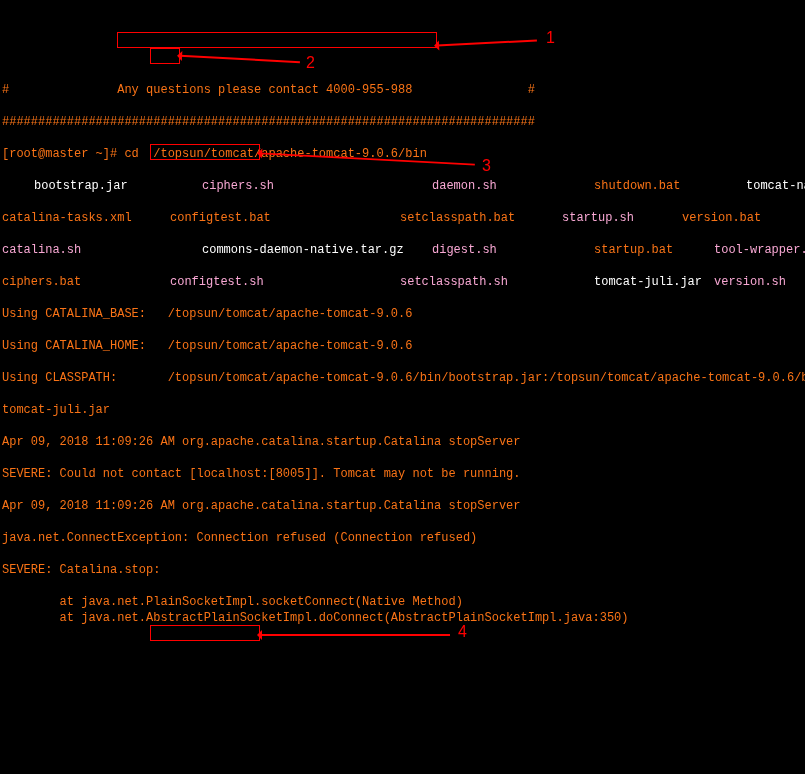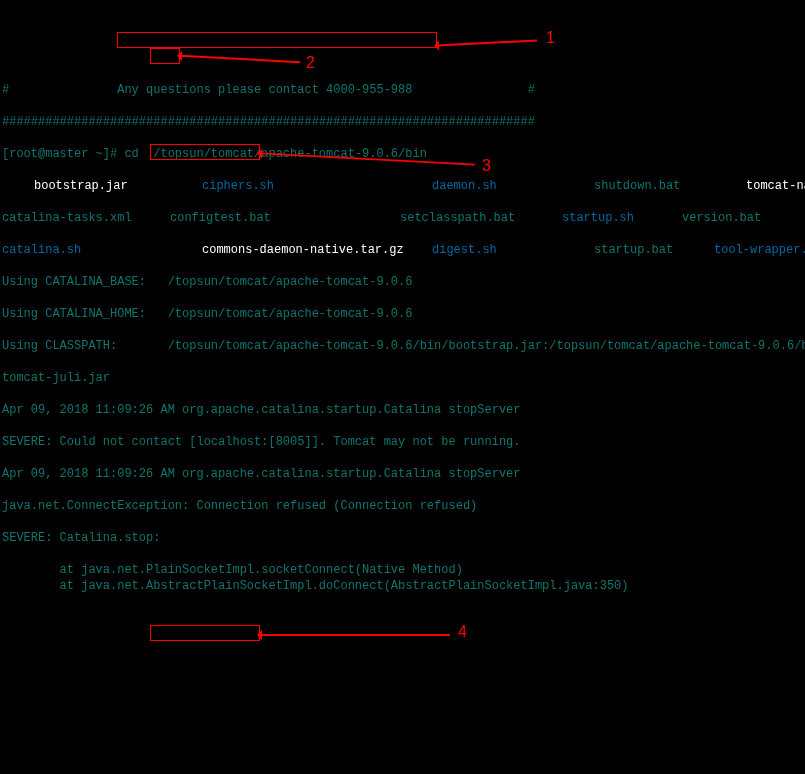--- a/index.html
+++ b/index.html
@@ -9,23 +9,23 @@
     font-family: "Consolas", "Courier New", monospace;
     font-size: 12px;
     line-height: 16px;
     width: 805px;
     height: 774px;
     padding: 2px;
     position: relative;
     overflow: hidden;
     white-space: pre;
   }
-  .white { color: #0f766e; }
+  .white { color: #f97316; }
   .red   { color: #ffffff; margin-left: 32px; }
-  .green { color: #0369a1; }
+  .green { color: #f9a8d4; }
   .box {
     position: absolute;
     border: 1.5px solid #f00;
     pointer-events: none;
   }
   .arrow {
     position: absolute;
     height: 2px;
     background: #f00;
     pointer-events: none;
@@ -56,20 +56,21 @@
 
 
 
 <div>
 <span class="row white">#               Any questions please contact 4000-955-988                #</span>
 <span class="row white">##########################################################################</span>
 <span class="row"><span class="white">[root@master ~]# </span><span class="white">cd  /topsun/tomcat/apache-tomcat-9.0.6/bin</span></span>
 <span class="row"><span class="col c0 red">bootstrap.jar</span><span class="col c1 green">ciphers.sh</span><span class="col c2 green">daemon.sh</span><span class="col c3 white">shutdown.bat</span><span class="red">tomcat-native.tar.gz</span></span>
 <span class="row"><span class="col c0 white">catalina-tasks.xml</span><span class="col c1 white">configtest.bat</span><span class="col c2 white">setclasspath.bat</span><span class="col c3 green">startup.sh</span><span class="white">version.bat</span></span>
 <span class="row"><span class="col c0 green">catalina.sh</span><span class="col c1 red">commons-daemon-native.tar.gz</span><span class="col c2 green">digest.sh</span><span class="col c3 white">startup.bat</span><span class="green">tool-wrapper.sh</span></span>
+<span class="row"><span class="col c0 white">ciphers.bat</span><span class="col c1 green">configtest.sh</span><span class="col c2 green">setclasspath.sh</span><span class="col c3 red">tomcat-juli.jar</span><span class="green">version.sh</span></span>
 <span class="row white">Using CATALINA_BASE:   /topsun/tomcat/apache-tomcat-9.0.6</span>
 <span class="row white">Using CATALINA_HOME:   /topsun/tomcat/apache-tomcat-9.0.6</span>
 <span class="row white">Using CLASSPATH:       /topsun/tomcat/apache-tomcat-9.0.6/bin/bootstrap.jar:/topsun/tomcat/apache-tomcat-9.0.6/bin/</span>
 <span class="row white">tomcat-juli.jar</span>
 <span class="row white">Apr 09, 2018 11:09:26 AM org.apache.catalina.startup.Catalina stopServer</span>
 <span class="row white">SEVERE: Could not contact [localhost:[8005]]. Tomcat may not be running.</span>
 <span class="row white">Apr 09, 2018 11:09:26 AM org.apache.catalina.startup.Catalina stopServer</span>
 <span class="row white">java.net.ConnectException: Connection refused (Connection refused)</span>
 <span class="row white">SEVERE: Catalina.stop:</span>
 <div id="stack"><span class="row white">        at java.net.PlainSocketImpl.socketConnect(Native Method)</span><span class="row white">        at java.net.AbstractPlainSocketImpl.doConnect(AbstractPlainSocketImpl.java:350)</span></div>

